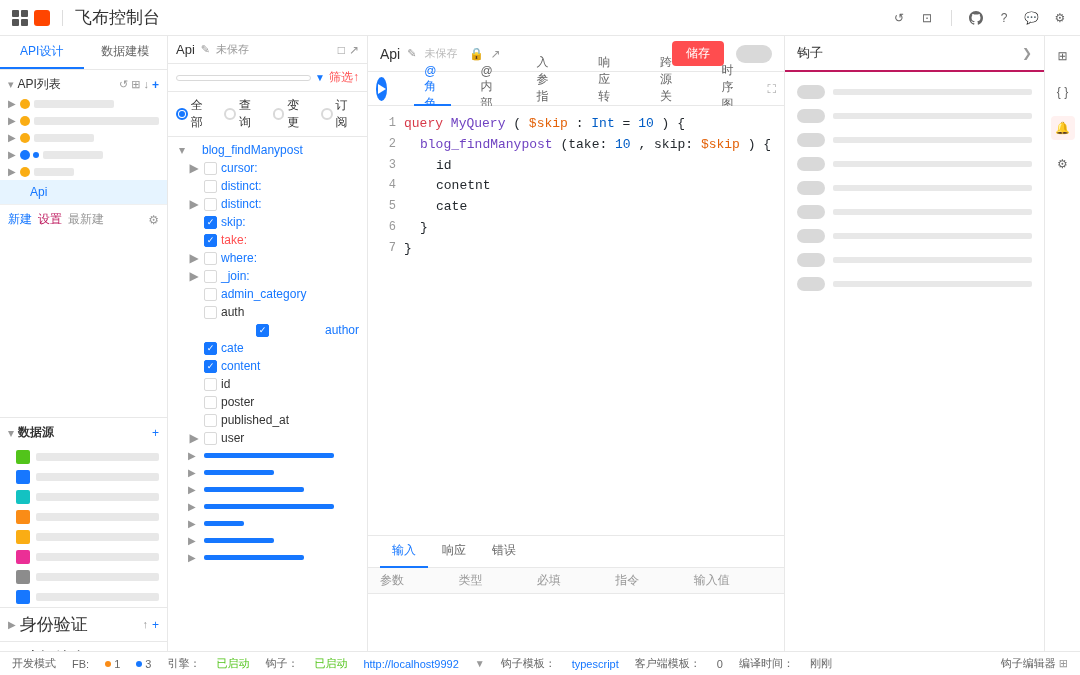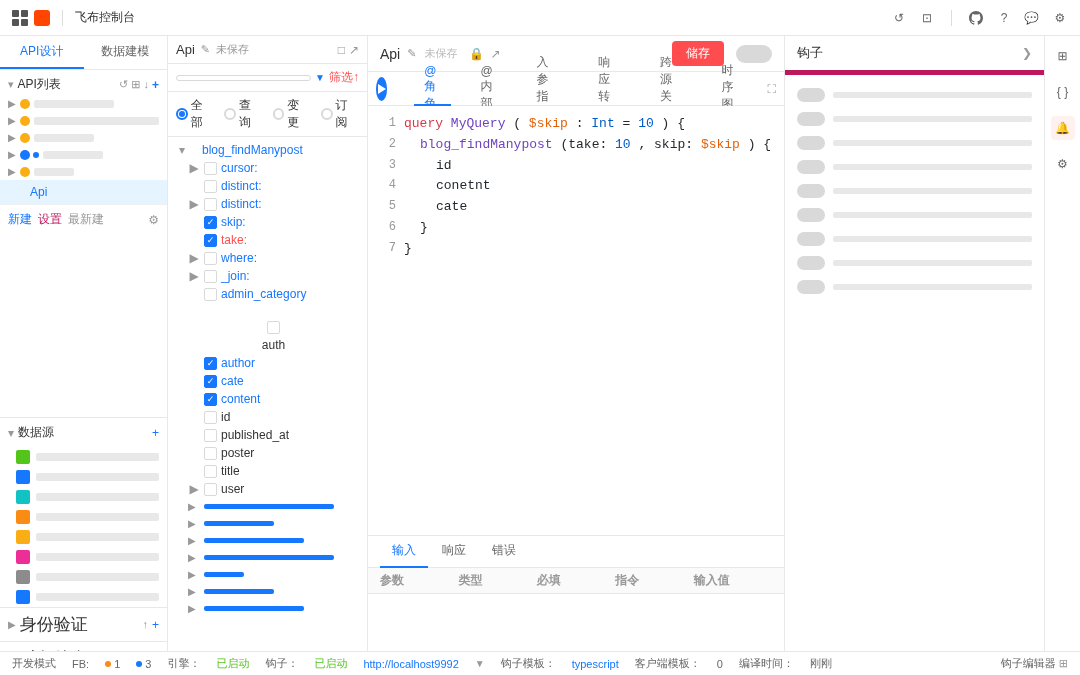--- a/index.html
+++ b/index.html
@@ -2,21 +2,21 @@
 <html><head>
   <meta charset="utf-8">
   <style>
     * { box-sizing: border-box; margin: 0; padding: 0; }
     body { font-family: -apple-system, BlinkMacSystemFont, 'PingFang SC', 'Microsoft YaHei', sans-serif; font-size: 12px; background: #f5f5f5; color: #333; overflow: hidden; }
 
     
     .top-bar { display: flex; align-items: center; height: 36px; background: #fff; border-bottom: 1px solid #e8e8e8; padding: 0 12px; gap: 8px; }
     .top-bar-logo { display: flex; align-items: center; gap: 6px; font-size: 13px; font-weight: 500; }
     .top-bar-sep { width: 1px; height: 16px; background: #ddd; margin: 0 4px; }
-    .top-bar-title { font-size: 12px; color: #333; }
+    .top-bar-title { font-size: 17px; color: #333; }
     .top-bar-right { margin-left: auto; display: flex; align-items: center; gap: 12px; }
     .top-bar-icon { width: 16px; height: 16px; cursor: pointer; color: #666; display: flex; align-items: center; justify-content: center; }
 
     
     .main-layout { display: flex; height: calc(675px - 36px); }
 
     
     .left-sidebar { width: 168px; background: #fff; border-right: 1px solid #e8e8e8; display: flex; flex-direction: column; overflow: hidden; }
 
     .sidebar-tabs { display: flex; border-bottom: 1px solid #e8e8e8; }
@@ -39,21 +39,21 @@
     .tree-placeholder.long { width: 80px; flex: none; }
 
     .sidebar-new { padding: 6px 8px; display: flex; align-items: center; gap: 6px; color: #999; font-size: 12px; border-top: 1px solid #f0f0f0; }
     .sidebar-new-link { color: #1677ff; cursor: pointer; }
     .gear-icon { color: #999; margin-left: auto; cursor: pointer; }
 
     
     .datasource-section { border-top: 1px solid #e8e8e8; }
     .datasource-header { display: flex; align-items: center; padding: 6px 8px; cursor: pointer; }
     .ds-chevron { margin-right: 4px; color: #999; }
-    .ds-title { font-size: 12px; font-weight: 400; flex: 1; }
+    .ds-title { font-size: 12px; font-weight: 700; flex: 1; }
     .ds-add { color: #1677ff; cursor: pointer; }
 
     .ds-list { overflow-y: auto; max-height: 160px; }
     .ds-item { display: flex; align-items: center; padding: 3px 8px 3px 16px; gap: 6px; cursor: pointer; }
     .ds-icon { width: 14px; height: 14px; border-radius: 2px; flex-shrink: 0; }
     .ds-icon.green { background: #52c41a; }
     .ds-icon.blue { background: #1677ff; }
     .ds-icon.teal { background: #13c2c2; }
     .ds-icon.orange { background: #fa8c16; }
     .ds-icon.yellow { background: #faad14; }
@@ -122,41 +122,41 @@
     .kw { color: #d73a49; }
     .fn { color: #6f42c1; }
     .param { color: #e36209; }
     .type { color: #005cc5; }
     .num { color: #005cc5; }
     .field-code { color: #24292e; }
     .punc { color: #24292e; }
 
     
     .right-panel { width: 260px; border-left: 1px solid #e8e8e8; background: #fff; display: flex; flex-direction: column; overflow: hidden; }
-    .right-header { display: flex; align-items: center; padding: 8px 12px; border-bottom: 5px solid #be185d; }
+    .right-header { display: flex; align-items: center; padding: 8px 12px; border-bottom: 2px solid #be185d; }
     .right-title { font-size: 13px; font-weight: 500; flex: 1; }
     .right-chevron { color: #999; cursor: pointer; }
 
     .hook-list { flex: 1; overflow-y: auto; padding: 8px 0; }
     .hook-item { display: flex; align-items: center; padding: 5px 12px; gap: 8px; }
     .hook-toggle { width: 28px; height: 14px; background: #d9d9d9; border-radius: 7px; flex-shrink: 0; cursor: pointer; }
     .hook-bar { height: 6px; background: #e8e8e8; border-radius: 2px; flex: 1; }
 
     
     .far-right { width: 36px; border-left: 1px solid #e8e8e8; background: #fff; display: flex; flex-direction: column; align-items: center; padding: 8px 0; gap: 12px; }
     .far-right-icon { width: 24px; height: 24px; display: flex; align-items: center; justify-content: center; color: #666; cursor: pointer; border-radius: 4px; }
     .far-right-icon.active { color: #ff4d4f; background: #fff1f0; }
 
     
     .code-bottom { height: 140px; border-top: 1px solid #e8e8e8; display: flex; flex-direction: column; }
     .code-bottom-tabs { display: flex; border-bottom: 1px solid #e8e8e8; padding: 0 12px; height: 32px; align-items: center; gap: 2px; }
     .bottom-tab { padding: 0 12px; height: 32px; display: flex; align-items: center; font-size: 12px; color: #666; cursor: pointer; border-bottom: 2px solid transparent; }
     .bottom-tab.active { color: #1677ff; border-bottom-color: #1677ff; }
 
-    .bottom-table { flex: 1; overflow: auto; font-weight: bold; }
+    .bottom-table { flex: 1; overflow: auto; }
     .bottom-table-header { display: flex; background: #fafafa; border-bottom: 1px solid #e8e8e8; padding: 4px 12px; }
     .bottom-table-col { flex: 1; font-size: 12px; color: #999; }
 
     
     .bar-row { display: flex; align-items: center; padding: 3px 8px 3px 20px; gap: 6px; }
     .bar-seg { height: 5px; background: #1677ff; border-radius: 2px; }
     .bar-seg.short { width: 40px; }
     .bar-seg.medium { width: 70px; }
     .bar-seg.long { width: 100px; }
     .bar-seg.xlong { width: 130px; }
@@ -400,26 +400,26 @@
       <div class="field-item" style="padding-left:20px;">
         <div class="field-expand">▶</div>
         <div class="field-checkbox"></div>
         <span class="field-name">_join:</span>
       </div>
       <div class="field-item" style="padding-left:20px;">
         <div class="field-expand" style="visibility:hidden;">▶</div>
         <div class="field-checkbox"></div>
         <span class="field-name">admin_category</span>
       </div>
-      <div class="field-item" style="padding-left:20px;flex-direction:column;">
+      <div class="field-item" style="padding-left:20px;">
         <div class="field-expand" style="visibility:hidden;">▶</div>
         <div class="field-checkbox"></div>
         <span class="field-name gray">auth</span>
       </div>
-      <div class="field-item" style="padding-left:20px;">
+      <div class="field-item" style="padding-left:20px;justify-content:space-between;">
         <div class="field-expand" style="visibility:hidden;">▶</div>
         <div class="field-checkbox checked"></div>
         <span class="field-name">author</span>
       </div>
       <div class="field-item" style="padding-left:20px;">
         <div class="field-expand" style="visibility:hidden;">▶</div>
         <div class="field-checkbox checked"></div>
         <span class="field-name">cate</span>
       </div>
       <div class="field-item" style="padding-left:20px;">
@@ -428,31 +428,26 @@
         <span class="field-name">content</span>
       </div>
       <div class="field-item" style="padding-left:20px;">
         <div class="field-expand" style="visibility:hidden;">▶</div>
         <div class="field-checkbox"></div>
         <span class="field-name gray">id</span>
       </div>
       <div class="field-item" style="padding-left:20px;">
         <div class="field-expand" style="visibility:hidden;">▶</div>
         <div class="field-checkbox"></div>
+        <span class="field-name gray">poster</span>
+      </div>
+      <div class="field-item" style="padding-left:20px;">
+        <div class="field-expand" style="visibility:hidden;">▶</div>
+        <div class="field-checkbox"></div>
         <span class="field-name gray">published_at</span>
-      </div>
-      <div class="field-item" style="padding-left:20px;">
-        <div class="field-expand" style="visibility:hidden;">▶</div>
-        <div class="field-checkbox"></div>
-        <span class="field-name gray">poster</span>
-      </div>
-      <div class="field-item" style="padding-left:20px;">
-        <div class="field-expand" style="visibility:hidden;">▶</div>
-        <div class="field-checkbox"></div>
-        <span class="field-name gray">title</span>
       </div>
       <div class="field-item" style="padding-left:20px;">
         <div class="field-expand">▶</div>
         <div class="field-checkbox"></div>
         <span class="field-name gray">user</span>
       </div>
 
       <div class="bar-row">
         <span class="row-arrow">▶</span>
         <div class="bar-seg xlong"></div>

